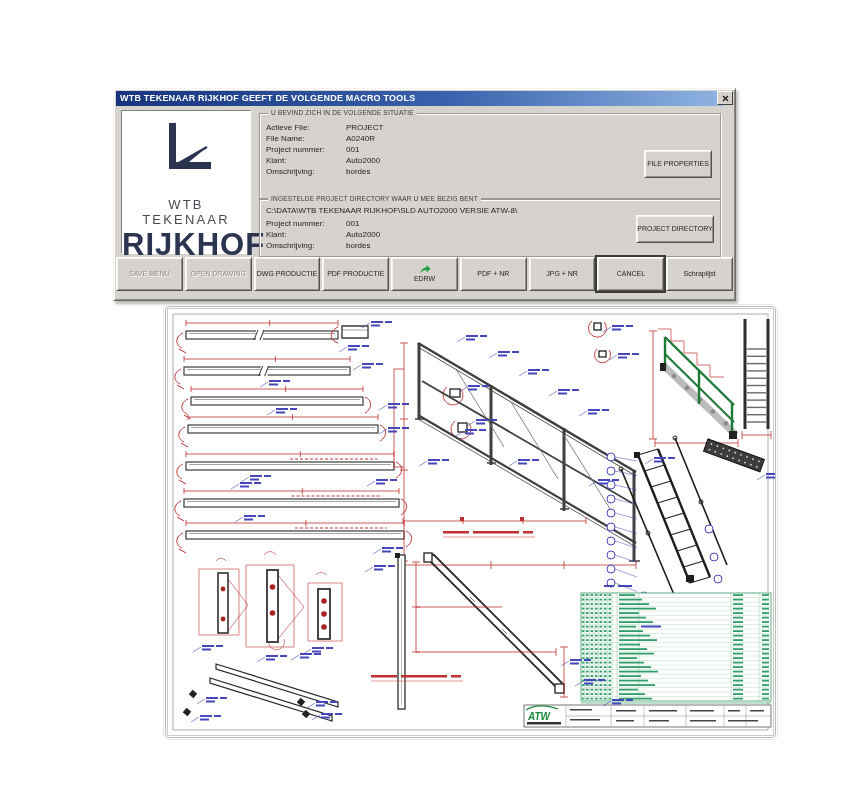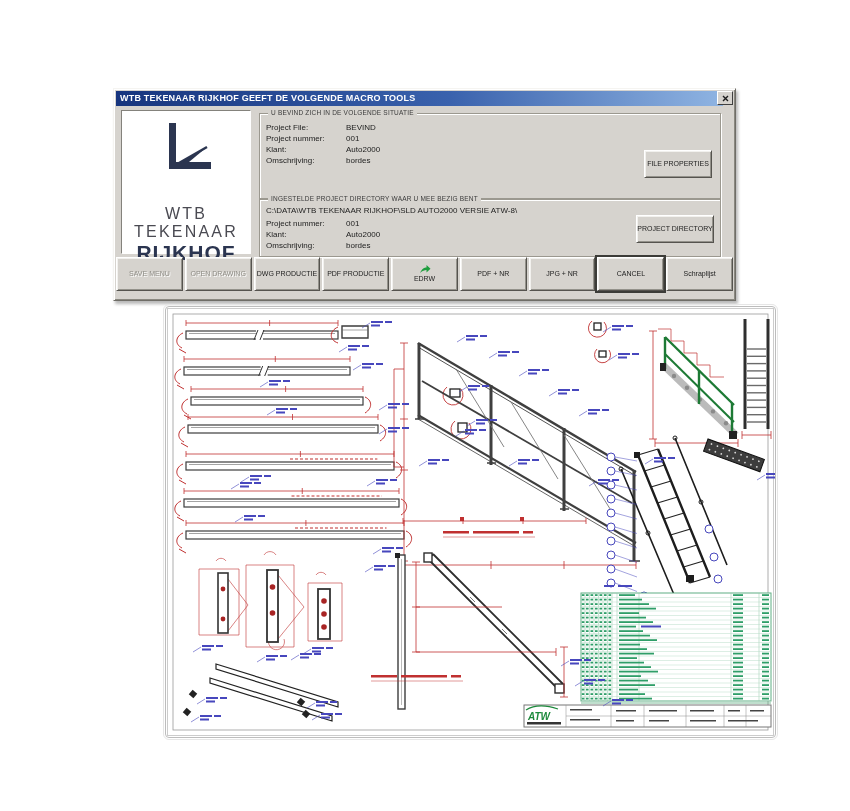--- a/index.html
+++ b/index.html
@@ -14,22 +14,22 @@
             color:#fff;font-size:9px;font-weight:bold;line-height:15px;padding-left:4px;
             letter-spacing:.2px;white-space:nowrap;overflow:hidden;}
   .close-btn{position:absolute;right:2px;top:2px;width:14px;height:12px;background:#d6d3ce;
              border:1px solid #404040;border-top-color:#fff;border-left-color:#fff;
              display:flex;align-items:center;justify-content:center;cursor:default;}
   
   .logo-panel{position:absolute;left:7px;top:21px;width:128px;height:142px;background:#fff;
               border:1px solid #84827c;border-bottom-color:#fff;border-right-color:#fff;
               text-align:center;}
   .logo-mark{margin-top:8px;}
-  .logo-line1{font-size:16px;letter-spacing:2.2px;color:#4a4a52;margin-top:18px;}
-  .logo-line2{font-size:21px;font-weight:600;letter-spacing:1px;color:#2b3550;margin-top:0px;}
+  .logo-line1{font-size:13px;letter-spacing:2.2px;color:#4a4a52;margin-top:10px;}
+  .logo-line2{font-size:31px;font-weight:600;letter-spacing:1px;color:#2b3550;margin-top:0px;}
   
   .groupbox{position:absolute;left:145px;width:460px;border:1px solid #9b988f;
             box-shadow:inset 1px 1px 0 #fff, 1px 1px 0 #fff;}
   .gb1{top:24px;height:84px;}
   .gb2{top:110px;height:56px;}
   .gb-legend{position:absolute;top:-5px;left:8px;background:#d6d3ce;padding:0 3px;
              font-size:6.5px;color:#3a3a3a;white-space:nowrap;letter-spacing:.2px;}
   .rows{position:absolute;left:6px;top:8px;right:90px;}
   .gb2 .rows{top:18px;}
   .inforow{display:flex;font-size:8px;line-height:11px;color:#1d1d1d;}
@@ -76,22 +76,26 @@
         <path d="M52,28 L24,44" stroke="#2b3550" stroke-width="2.4"></path>
       </svg>
       <div class="logo-line1">WTB TEKENAAR</div>
       <div class="logo-line2">RIJKHOF</div>
     </div>
 
     <div class="groupbox gb1">
       <div class="gb-legend">U BEVIND ZICH IN DE VOLGENDE SITUATIE</div>
       <div class="rows" id="sit-rows">
           <div class="inforow">
-            <span class="lbl">Project File:</span>
-            <span class="val">BEVIND</span>
+            <span class="lbl">Actieve File:</span>
+            <span class="val">PROJECT</span>
+          </div>
+          <div class="inforow">
+            <span class="lbl">File Name:</span>
+            <span class="val">A0240R</span>
           </div>
           <div class="inforow">
             <span class="lbl">Project nummer:</span>
             <span class="val">001</span>
           </div>
           <div class="inforow">
             <span class="lbl">Klant:</span>
             <span class="val">Auto2000</span>
           </div>
           <div class="inforow">

